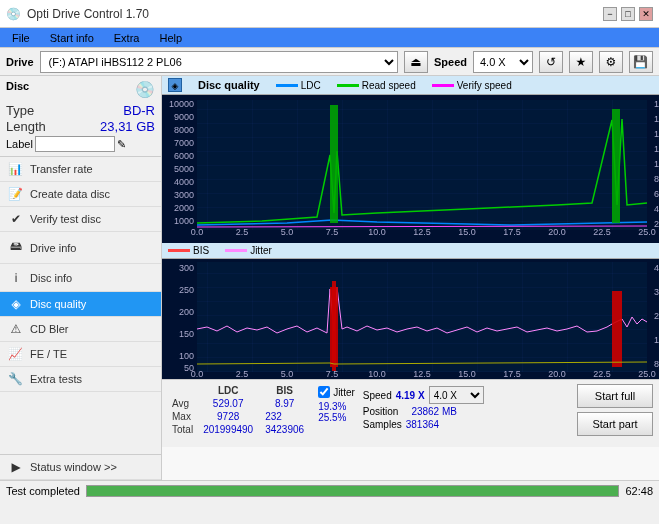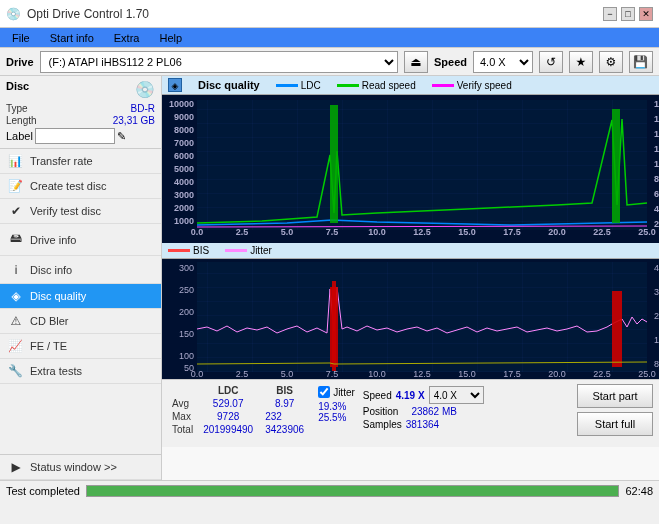--- a/index.html
+++ b/index.html
@@ -90,21 +90,21 @@
       border-bottom: 1px solid #ccc;
     }
     .disc-panel-header {
       display: flex;
       align-items: flex-start;
       justify-content: space-between;
       margin-bottom: 4px;
     }
     .disc-panel-title { font-size: 11px; font-weight: bold; }
     .disc-icon { font-size: 16px; }
-    .disc-row { display: flex; justify-content: space-between; margin-bottom: 1px; font-size: 10px; }
+    .disc-row { display: flex; justify-content: space-between; margin-bottom: 1px; font-size: 13px; }
     .disc-row-label { color: #333; }
     .disc-row-value { color: #0000cc; font-weight: 500; }
     .disc-row-value.data { color: #0000cc; }
     .label-input-row { display: flex; align-items: center; gap: 2px; margin-top: 2px; }
     .label-input { width: 80px; height: 16px; border: 1px solid #999; font-size: 10px; padding: 0 2px; }
 
     
     .nav-item {
       display: flex;
       align-items: center;
@@ -258,21 +258,21 @@
         <span style="cursor:pointer;font-size:11px;">✎</span>
       </div>
     </div>
 
     <div class="nav-item">
       <span class="nav-icon">📊</span>
       <span>Transfer rate</span>
     </div>
     <div class="nav-item">
       <span class="nav-icon">📝</span>
-      <span>Create test disc</span>
+      <span>Create data disc</span>
     </div>
     <div class="nav-item">
       <span class="nav-icon">✔</span>
       <span>Verify test disc</span>
     </div>
     <div class="nav-item">
       <span class="nav-icon">🖴</span>
       <span>Drive info</span>
     </div>
     <div class="nav-item">
@@ -316,21 +316,21 @@
       <div class="legend-item">
         <div class="legend-color" style="background:#00cc00; width:22px; height:3px;"></div>
         <span>Read speed</span>
       </div>
       <div class="legend-item">
         <div class="legend-color" style="background:#ff00ff; width:22px; height:3px;"></div>
         <span>Verify speed</span>
       </div>
     </div>
 
-    <div style="background:#001030; position:relative; height:148px; flex-shrink:0;font-weight:bold;">
+    <div style="background:#001030; position:relative; height:148px; flex-shrink:0;">
       <svg width="497" height="140">
 
         <defs>
           <pattern id="grid1" width="45" height="14" patternUnits="userSpaceOnUse">
             <path d="M 45 0 L 0 0 0 14" fill="none" stroke="#2244aa" stroke-width="0.3" opacity="0.5"></path>
           </pattern>
         </defs>
 
         <rect width="450" height="130" x="35" y="5" fill="#001838"></rect>
 
@@ -485,22 +485,22 @@
         </div>
         <div style="display:flex; gap:4px; align-items:center;">
           <span>Samples</span>
           <span style="color:#0000cc;">381364</span>
         </div>
       </div>
 
       <div style="flex:1;"></div>
 
       <div class="buttons-section">
+        <button class="start-btn">Start full</button>
         <button class="start-btn">Start part</button>
-        <button class="start-btn">Start full</button>
       </div>
     </div>
   </div>
 </div>
 
 <div class="statusbar">
   <span class="status-text">Test completed</span>
   <div class="progress-bar-container">
     <div class="progress-bar-fill" style="width:100%;"></div>
   </div>

